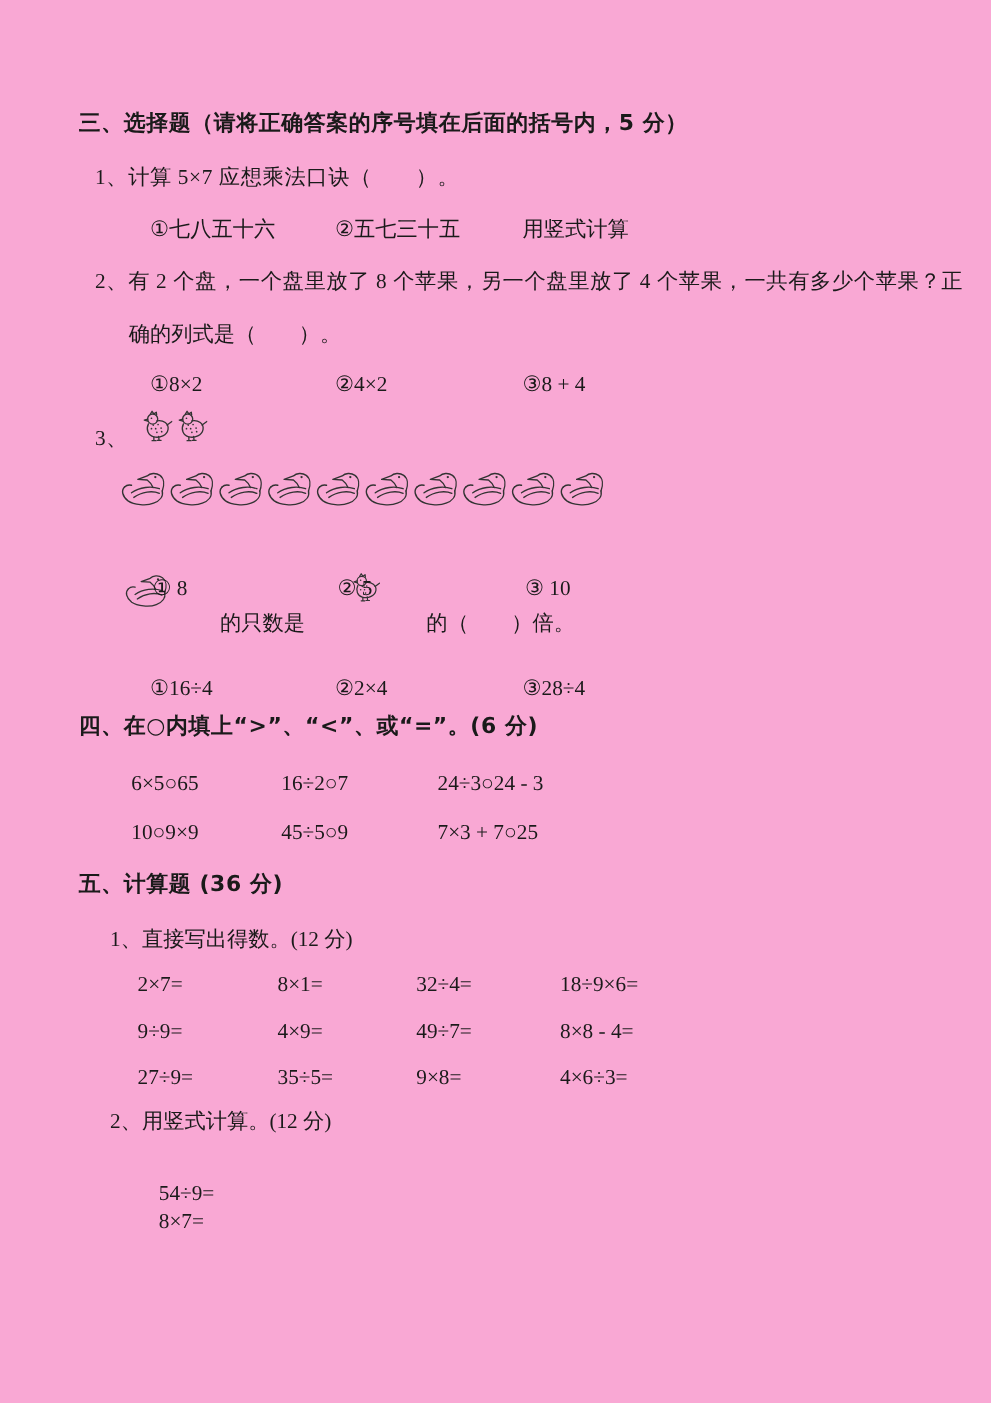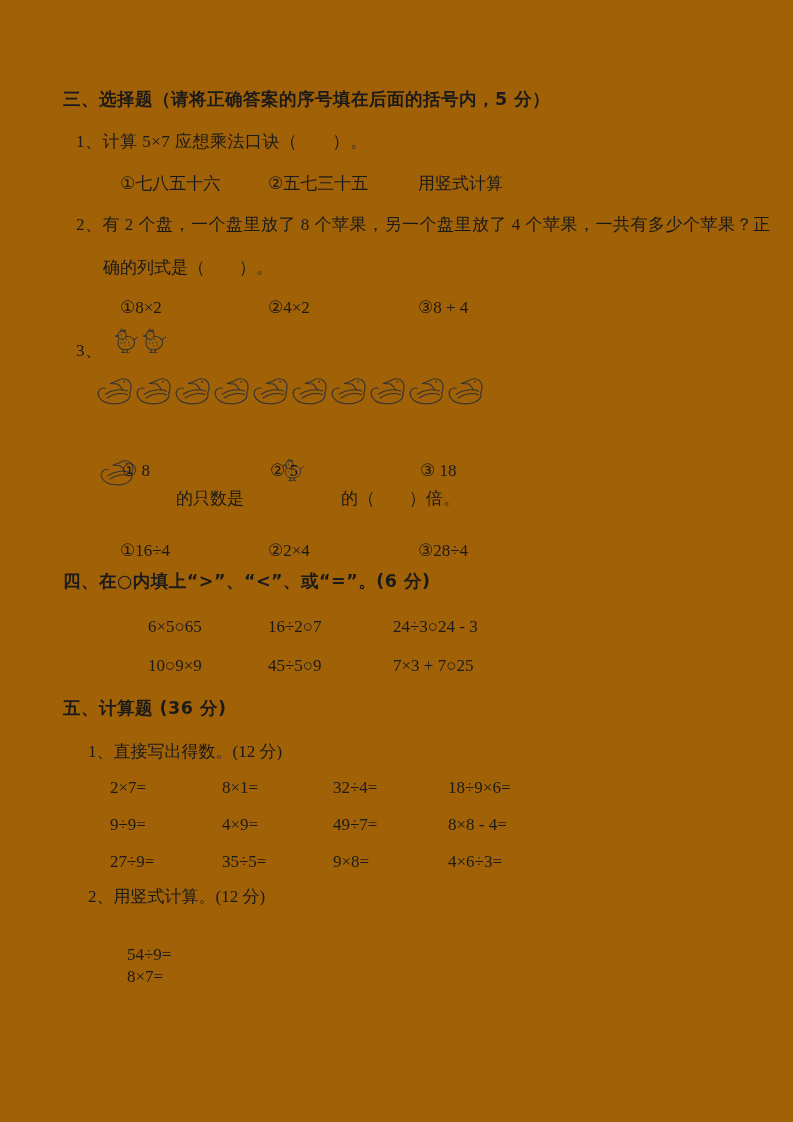--- a/index.html
+++ b/index.html
@@ -1,36 +1,36 @@
 <!DOCTYPE html>
 <html><head>
 <meta charset="utf-8">
 <style>
   * { margin:0; padding:0; box-sizing:border-box; }
   html,body { background:#ffffff; }
   .page {
     position:relative;
     width:793px; height:1122px;
     margin:0 auto;
-    background:#a16207;
+    background:#f9a8d4;
     color:#1a1a1a;
     font-family:"Liberation Serif","DejaVu Sans",serif;
     font-size:17px;
     overflow:hidden;
   }
   .abs { position:absolute; white-space:pre; line-height:22px; }
   .sec-title {
     font-family:"DejaVu Sans","Liberation Sans",sans-serif;
     font-weight:700; font-size:17.5px; letter-spacing:0.5px;
   }
   .qnum { letter-spacing:0.5px; }
   .opts { display:flex; }
   .opts .o1 { display:inline-block; width:148px; }
   .opts .o2 { display:inline-block; width:150px; }
-  .cmp  { display:flex;margin-left:43px; }
+  .cmp  { display:flex; }
   .cmp .c1 { display:inline-block; width:120px; }
   .cmp .c2 { display:inline-block; width:125px; }
   .calc { display:flex; }
   .calc .k1 { display:inline-block; width:112px; }
   .calc .k2 { display:inline-block; width:111px; }
   .calc .k3 { display:inline-block; width:115px; }
   .vert .v1 { display:inline-block; width:245px; }
   .duck-row { display:flex; align-items:flex-end; }
   .chick-group { display:flex; gap:3px; }
   svg.duck  { width:39px; height:37px; display:block; }
@@ -228,21 +228,21 @@
       <circle cx="17" cy="18" r="0.7"></circle>
     </g>
   </svg>
 </span>
     <span class="txt">的（　　）倍。</span>
   </div>
 
   <div class="abs opts" style="left:122px; top:460px">
     <span class="o1">① 8</span>
     <span class="o2">② 5</span>
-    <span class="o3">③ 18</span>
+    <span class="o3">③ 10</span>
   </div>
 
   <div class="abs opts" style="left:120px; top:540px">
     <span class="o1">①16÷4</span>
     <span class="o2">②2×4</span>
     <span class="o3">③28÷4</span>
   </div>
 
   <div class="abs sec-title" style="left:63px; top:570px">四、在○内填上“&gt;”、“&lt;”、或“=”。(6 分)</div>
   <div class="abs cmp" style="left:105px; top:616px">

